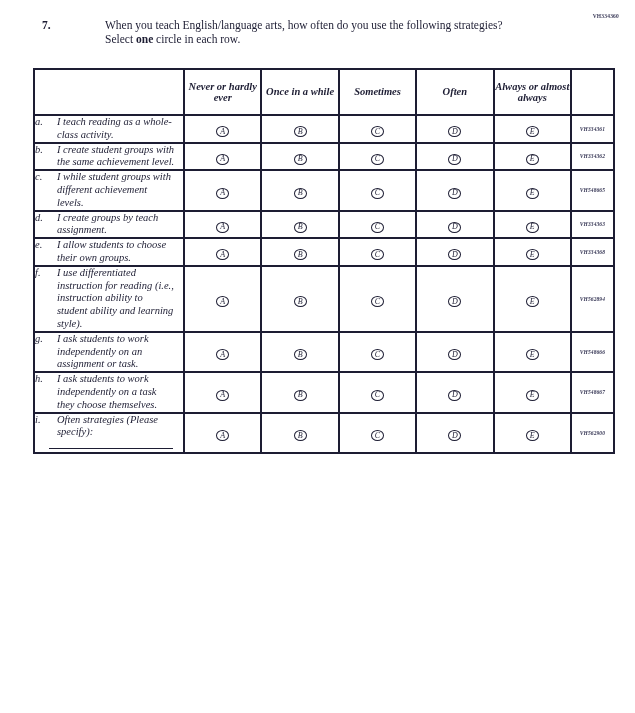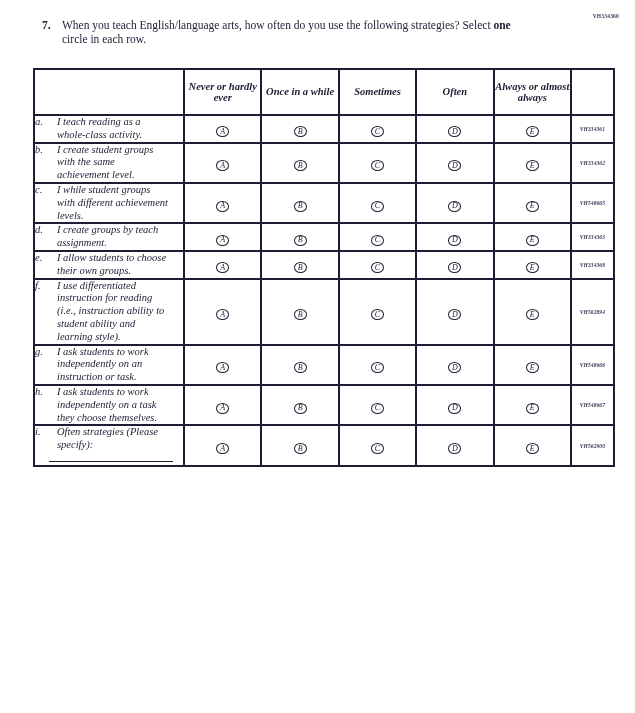--- a/index.html
+++ b/index.html
@@ -36,21 +36,21 @@
     top: 18px;
     width: 470px;
     display: flex;
     font-size: 11.5px;
     line-height: 14px;
   }
   .qnum {
     flex: 0 0 20px;
     font-weight: bold;
   }
-  .qtext { flex: 1; }
+  .qtext { flex: 1; margin-left: 43px; }
   .qtext b { font-weight: bold; }
 
   .table-wrap {
     position: absolute;
     left: 33px;
     top: 68px;
     font-style: italic;
   }
   table.grid {
     border-collapse: collapse;
@@ -73,21 +73,21 @@
     border-bottom-width: 3px;
   }
   td.stem {
     vertical-align: top;
     padding: 3px 2px 3px 4px;
     font-size: 10.5px;
     line-height: 12.8px;
   }
   .stem-inner { display: flex; }
   .row-letter { flex: 0 0 22px; }
-  .row-text { flex: 1; padding-right: 14px; }
+  .row-text { flex: 1; padding-right: 8px; }
   td.opt {
     text-align: center;
     vertical-align: middle;
   }
   .circle {
     display: inline-flex;
     align-items: center;
     justify-content: center;
     width: 13px;
     height: 11px;
@@ -231,21 +231,21 @@
             <td class="opt"><span class="circle">B</span></td>
             <td class="opt"><span class="circle">C</span></td>
             <td class="opt"><span class="circle">D</span></td>
             <td class="opt"><span class="circle">E</span></td>
             <td class="code">VH562894</td>
           </tr>
           <tr>
             <td class="stem">
               <div class="stem-inner">
                 <span class="row-letter">g.</span>
-                <span class="row-text">I ask students to work independently on an instruction or task.</span>
+                <span class="row-text">I ask students to work independently on an assignment or task.</span>
               </div>
             </td>
             <td class="opt"><span class="circle">A</span></td>
             <td class="opt"><span class="circle">B</span></td>
             <td class="opt"><span class="circle">C</span></td>
             <td class="opt"><span class="circle">D</span></td>
             <td class="opt"><span class="circle">E</span></td>
             <td class="code">VH548666</td>
           </tr>
           <tr>

